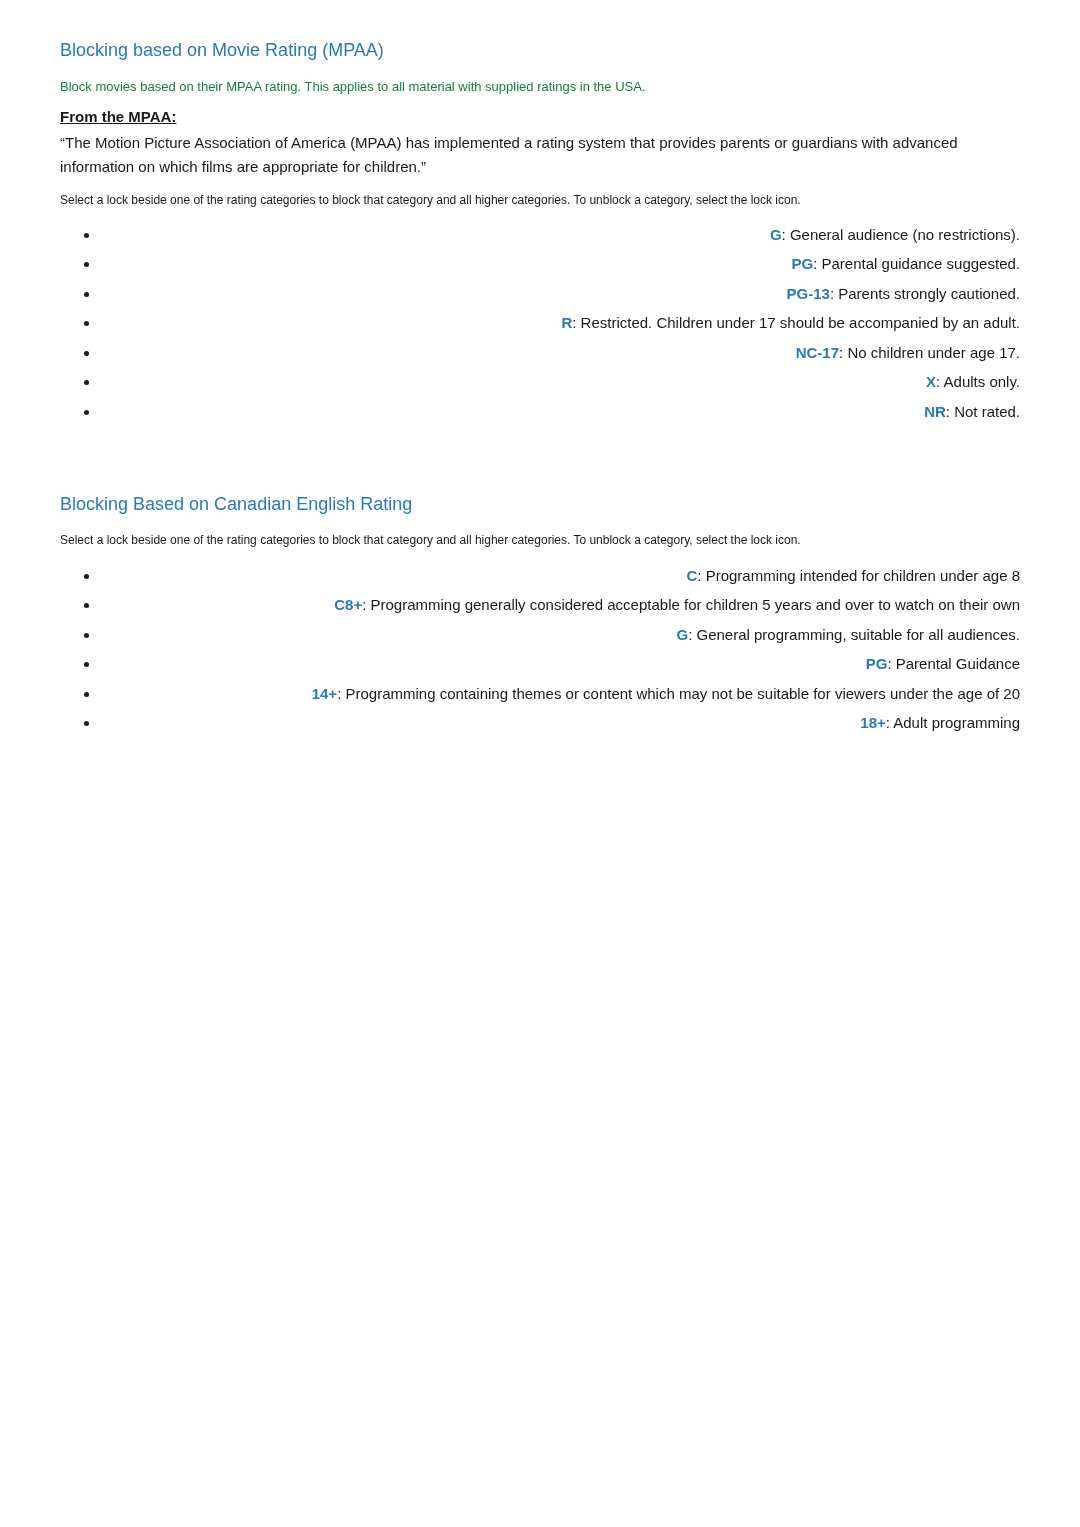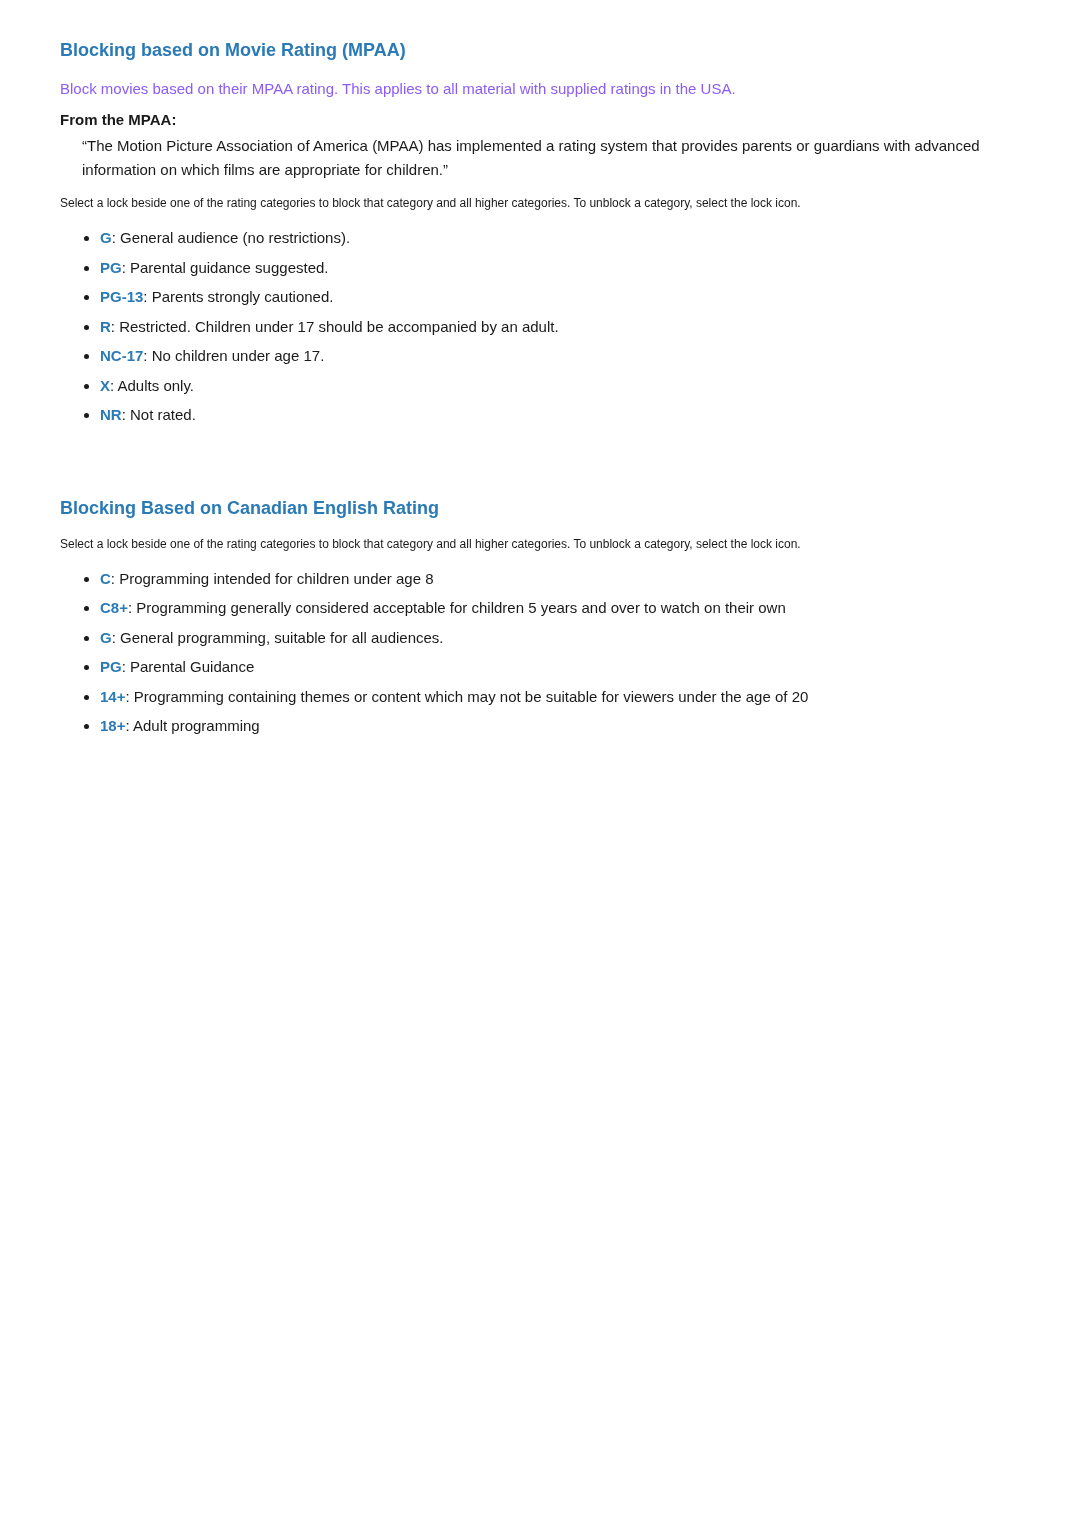--- a/index.html
+++ b/index.html
@@ -18,64 +18,65 @@
       padding: 40px 60px;
     }
 
     .section {
       margin-bottom: 40px;
     }
 
     .section-title {
       color: #2a7ab5;
       font-size: 18px;
-      font-weight: bold;
+      font-weight: normal;
       margin-bottom: 16px;
     }
 
     .body-text {
-      font-size: 15px;
-      color: #8b5cf6;
+      font-size: 13px;
+      color: #15803d;
       line-height: 1.6;
       margin-bottom: 10px;
     }
 
     .bold-label {
       font-weight: bold;
       font-size: 15px;
       color: #1a1a1a;
       margin-bottom: 6px;
+      text-decoration: underline;
     }
 
     .quote-text {
       font-size: 15px;
       color: #1a1a1a;
       line-height: 1.6;
       margin-bottom: 12px;
-      margin-left: 22px;
     }
 
     .instruction-text {
       font-size: 12px;
       color: #1a1a1a;
       line-height: 1.6;
       margin-bottom: 12px;
     }
 
     ul.rating-list {
       list-style: disc;
       padding-left: 40px;
       margin-bottom: 10px;
     }
 
     ul.rating-list li {
       font-size: 15px;
       color: #1a1a1a;
       line-height: 1.7;
       margin-bottom: 4px;
+      text-align: right;
     }
 
     .rating-code {
       color: #2a7ab5;
       font-weight: bold;
     }
 
     .divider {
       height: 30px;
     }

